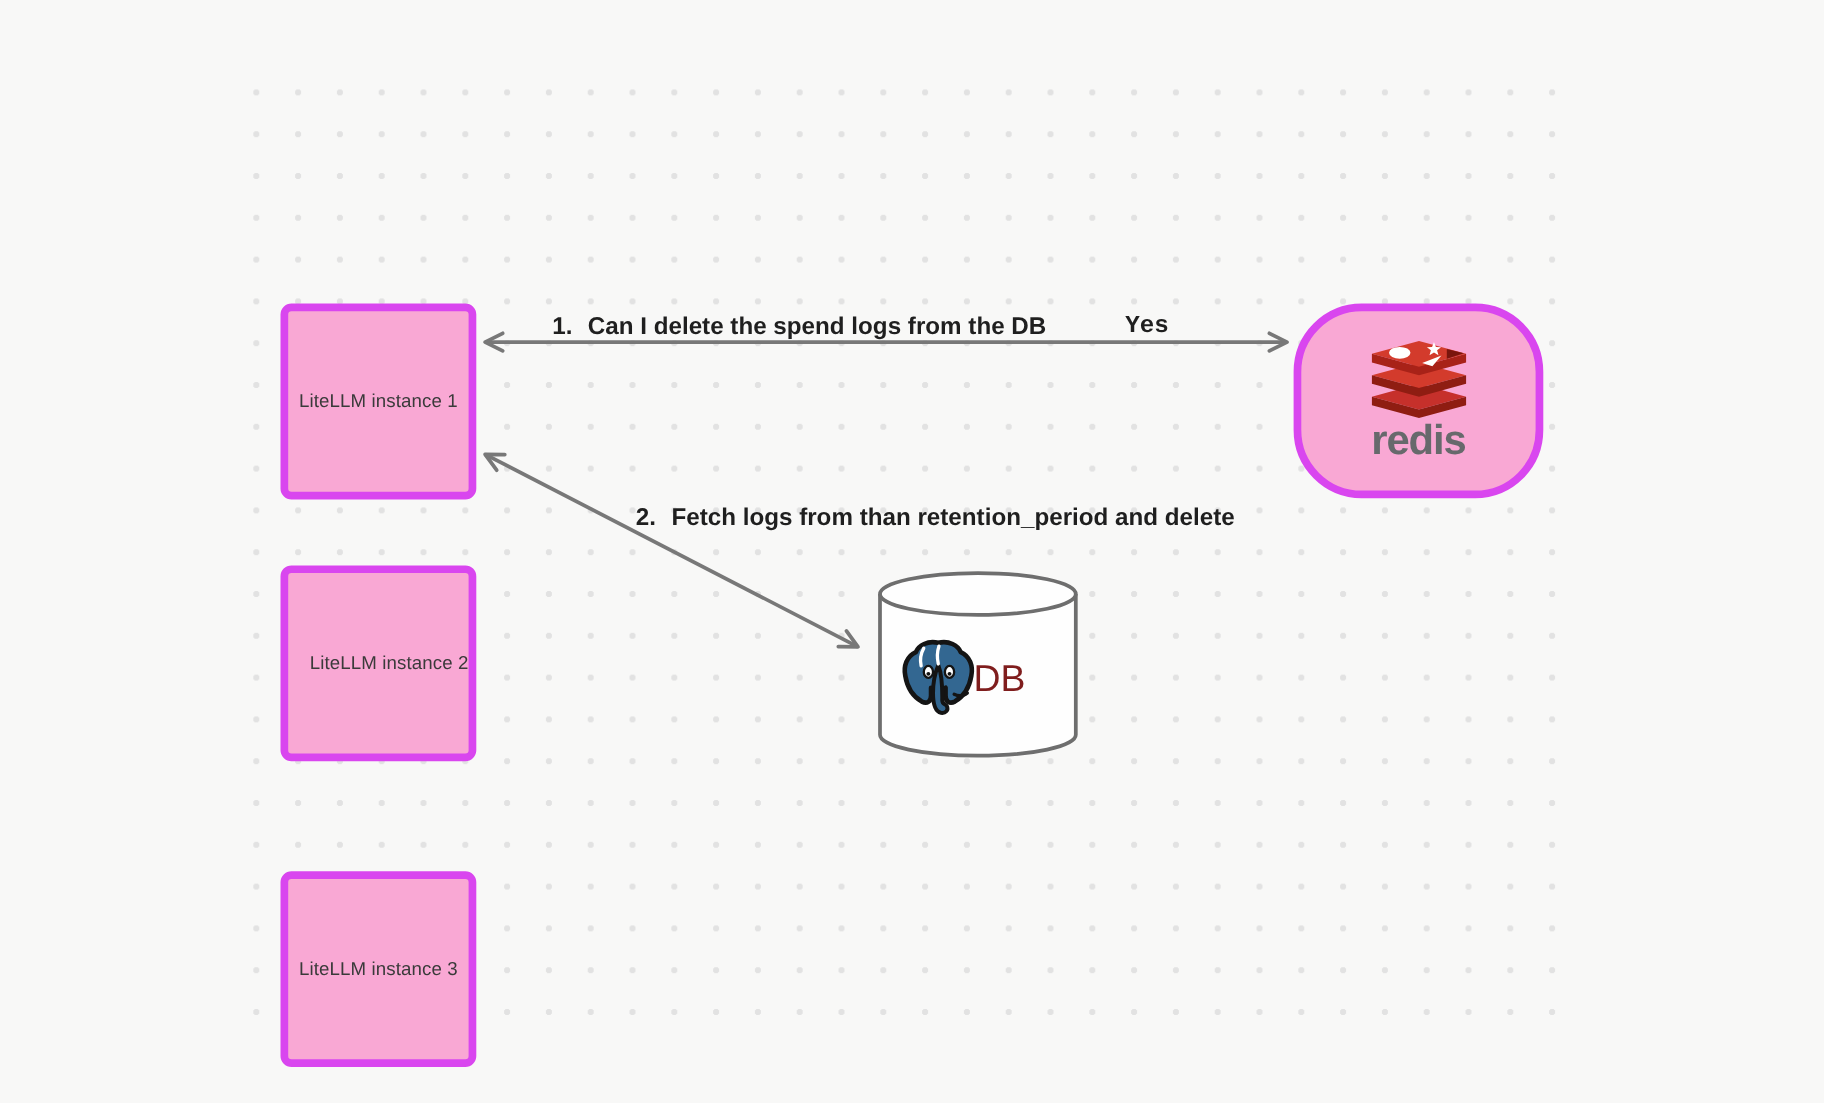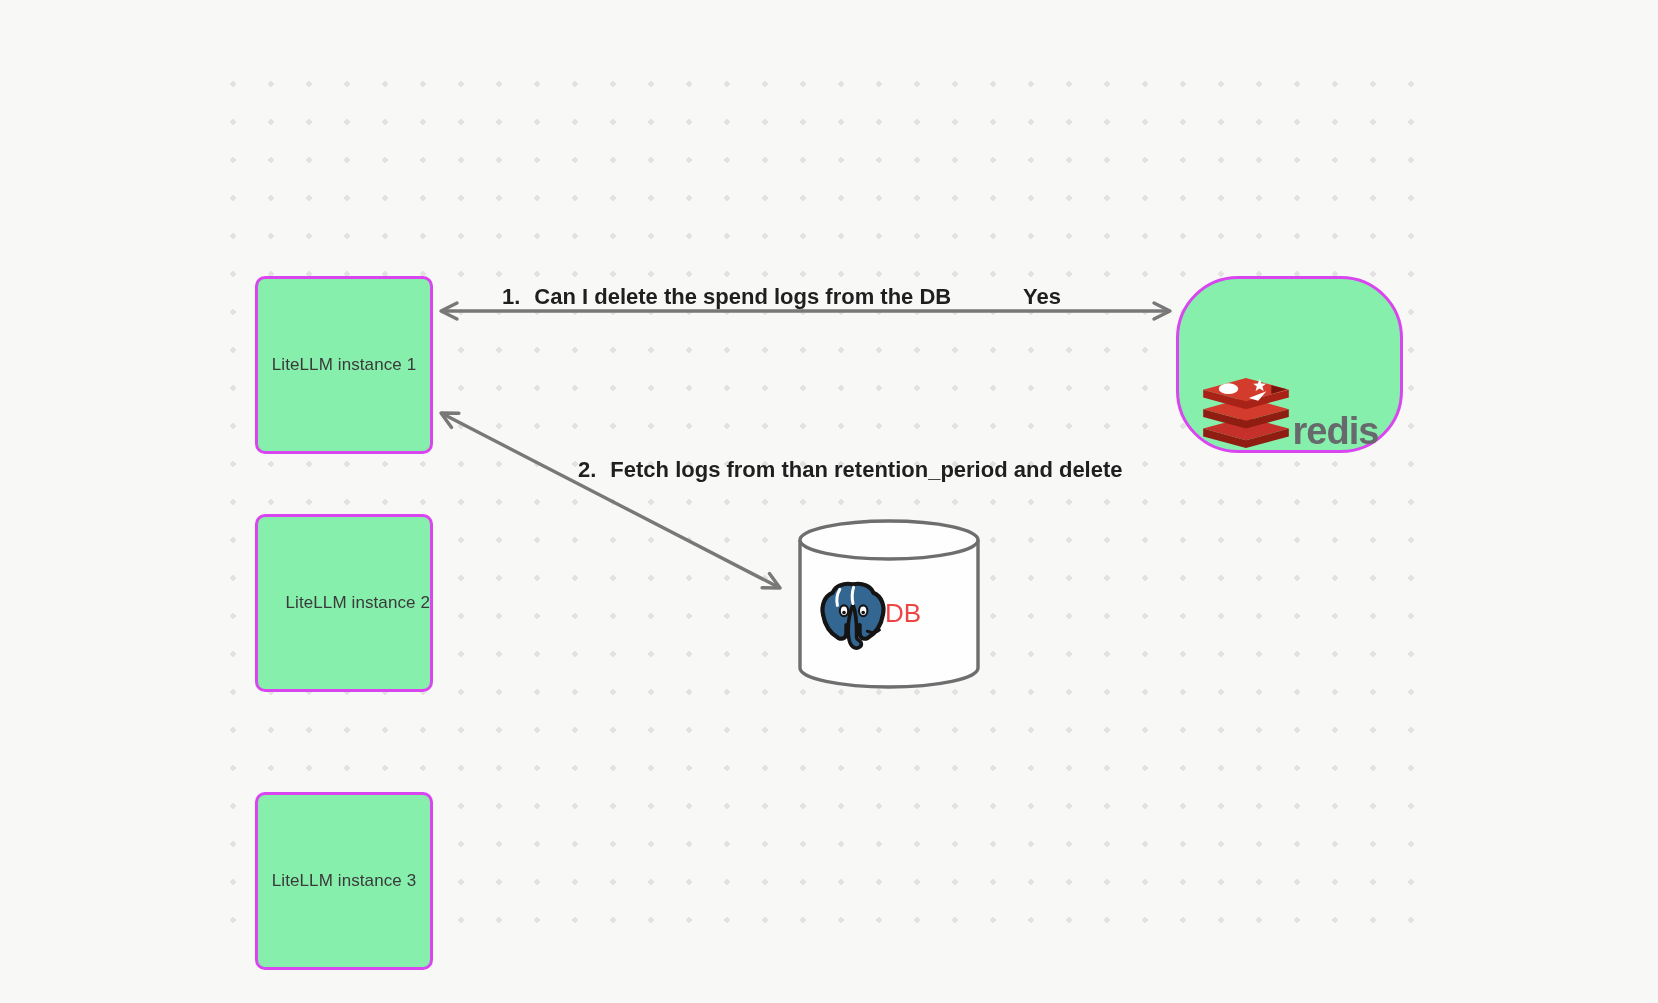--- a/index.html
+++ b/index.html
@@ -8,33 +8,33 @@
     background:#f8f8f7;
     font-family:"Liberation Sans", sans-serif;
   }
   .dot-grid{
     position:absolute;left:214px;top:65px;width:1218px;height:876px;
     background-image:radial-gradient(circle,#e2e2e2 2.6px,rgba(0,0,0,0) 2.9px);
     background-size:38px 38px;
   }
   .arrow-layer{position:absolute;left:0;top:0;width:1658px;height:1003px;}
   .node{
-    position:absolute;background:#86efac;border:3px solid #d946ef;
+    position:absolute;background:#f9a8d4;border:7px solid #d946ef;
     display:flex;align-items:center;justify-content:center;box-sizing:border-box;
   }
   .instance{width:178px;height:178px;border-radius:10px;}
   .instance span{font-size:17px;color:#3a3a3a;letter-spacing:0.1px;}
   .redis-node{
     left:1176px;top:276px;width:227px;height:177px;border-radius:62px;
-    gap:2px;align-items:flex-end;
+    flex-direction:column;gap:2px;
   }
   .redis-word{font-size:38px;font-weight:700;color:#67696c;letter-spacing:-1px;line-height:1;margin-top:-2px;}
   .db-node{position:absolute;left:797px;top:518px;width:184px;height:174px;}
   .db-inner{position:absolute;left:0;top:0;width:184px;height:174px;}
-  .db-label{position:absolute;left:88px;top:80px;font-size:26px;color:#ef4444;letter-spacing:0px;}
+  .db-label{position:absolute;left:88px;top:80px;font-size:34px;color:#7f1d1d;letter-spacing:0px;}
   .pg-logo{position:absolute;left:20px;top:60px;}
   .edge-label{
     position:absolute;display:flex;gap:14px;white-space:pre;
     font-size:22px;font-weight:700;color:#1f1f1f;z-index:5;line-height:1.2;
   }
   .box1{left:255px;top:276px;}
   .box2{left:255px;top:514px;justify-content:flex-end;}
   .box3{left:255px;top:792px;}
 </style>
 </head>
@@ -111,19 +111,19 @@
 
     <path d="M84,86 C92,90 100,88 104,84" stroke="#141414" stroke-width="5" fill="none" stroke-linecap="round"></path>
   </svg>
   <span class="db-label">DB</span>
 </div>
 
 <div class="edge-label" style="left:502px;top:284px;">
   <span>1.</span>
   <span>Can I delete the spend logs from the DB</span>
 </div>
-<div class="edge-label" style="left:1023px;top:284px;">
+<div class="edge-label" style="left:1023px;top:284px;font-family:Liberation Mono, monospace;">
   <span>Yes</span>
 </div>
 <div class="edge-label" style="left:578px;top:457px;">
   <span>2.</span>
   <span>Fetch logs from than retention_period and delete</span>
 </div>
 
 </body></html>

